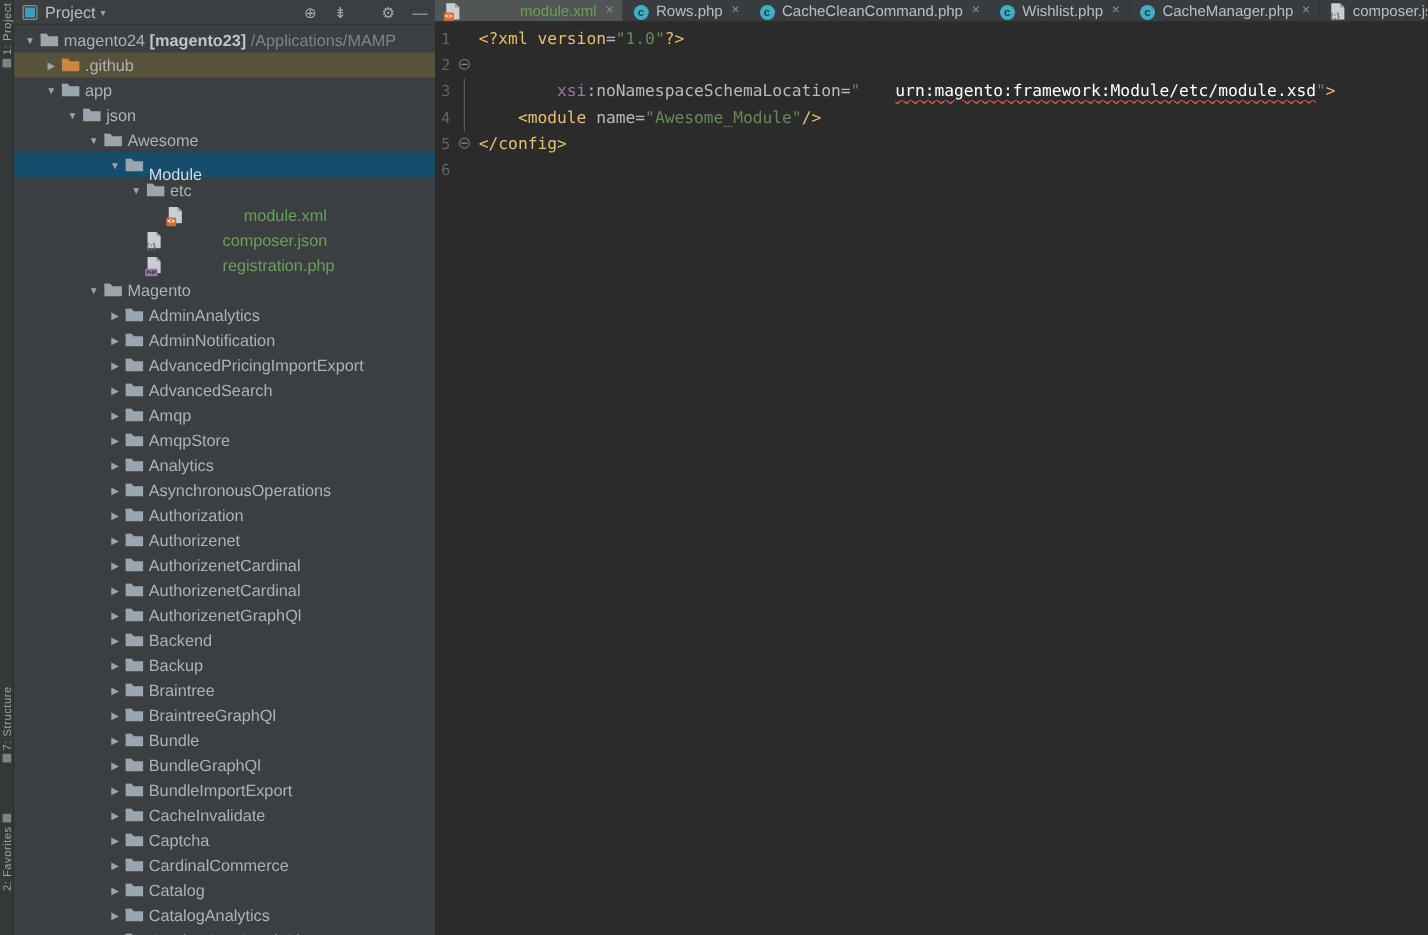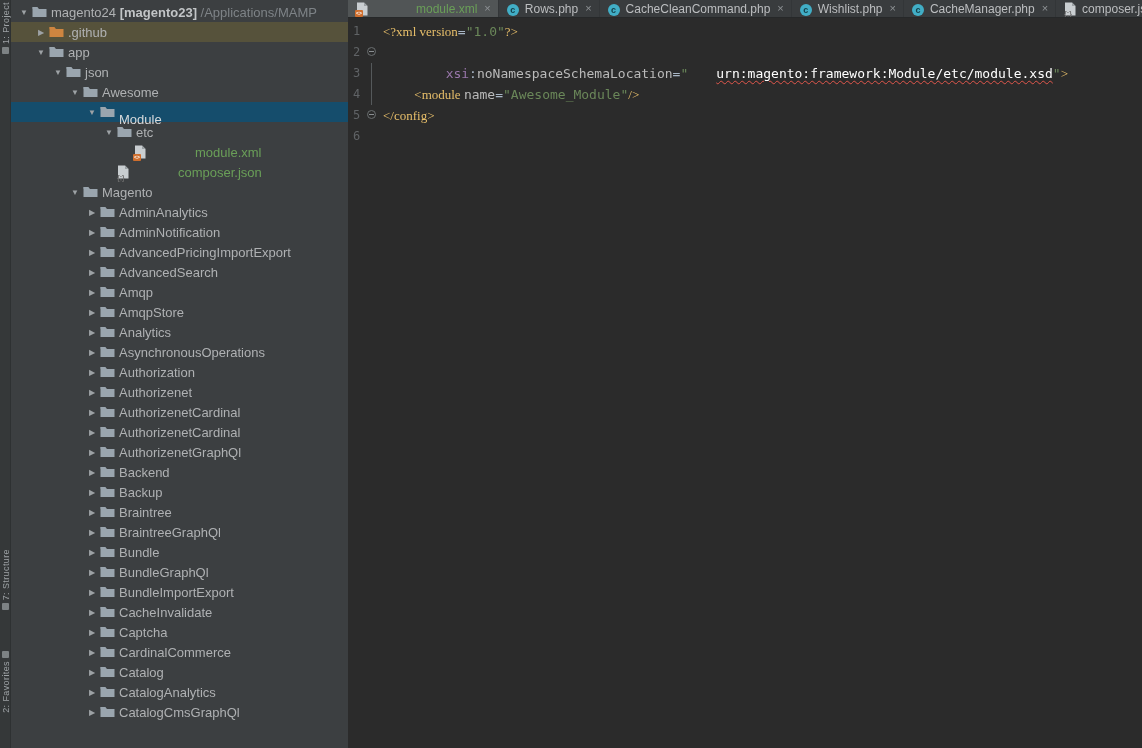--- a/index.html
+++ b/index.html
@@ -61,21 +61,21 @@
   .editor { flex:1; display:flex; flex-direction:column; padding-top:3px;
     font-family:"DejaVu Sans Mono", monospace; font-size:13px; overflow:hidden; }
   .code-line { display:flex; height:21px; line-height:21px; }
   .ln { width:18px; flex:0 0 18px; text-align:left; padding-left:5px; color:#606366; font-size:12px; }
   .fold { width:13px; flex:0 0 13px; position:relative; }
   .fold.mid::before { content:""; position:absolute; left:5px; top:0; bottom:0; width:1px; background:#55595b; }
   .fold .fm { position:absolute; left:1px; top:5px; width:9px; height:9px; border:1px solid #6a6e70;
     border-radius:50%; background:#2b2b2b; }
   .fold .fm::after { content:""; position:absolute; left:1px; top:3px; width:5px; height:1px; background:#8a8f92; }
   .code { white-space:pre; padding-left:4px; }
-  .tok-tag { color:#e8bf6a;font-family:Liberation Serif, serif; } .tok-attr { color:#bababa; } .tok-ns { color:#9876aa; }
+  .tok-tag { color:#e8bf6a; } .tok-attr { color:#bababa; } .tok-ns { color:#9876aa; }
   .tok-eq { color:#a9b7c6; } .tok-str { color:#6a8759; } .tok-txt { color:#a9b7c6; }
   .tok-err { color:#ffffff; text-decoration:underline wavy #e0564b 1px; text-underline-offset:2px;margin-left:28px; }
 </style>
 </head>
 <body>
 
 <div class="app">
 
   <div class="stripe">
     <div class="vgroup vg-top">
@@ -86,20 +86,27 @@
       <span class="vlabel">7: Structure</span>
       <span class="vicon"></span>
     </div>
     <div class="vgroup vg-favorites">
       <span class="vicon"></span>
       <span class="vlabel">2: Favorites</span>
     </div>
   </div>
 
   <div class="panel">
+    <div class="panel-header">
+      <span class="pw-icon"></span>
+      <span class="panel-title">Project</span>
+      <span class="panel-chevron">▾</span>
+      <span class="ph-spacer"></span>
+      <span id="header-icons"><span class="ph-icon">⊕</span><span class="ph-icon">⇟</span><span class="ph-sep"></span><span class="ph-icon">⚙</span><span class="ph-icon">—</span></span>
+    </div>
     <div class="tree" id="tree">
         <div class="row" style="padding-left: 5px;">
           <span class="arrow">▼</span>
           <span class="icon">
             <svg width="15" height="13" viewBox="0 0 15 13">
     <path fill="#9aa5ae" d="M0.5 2 h4.7 l1.6 2 h7.7 v8 H0.5 z"></path>
     <path fill="#9aa5ae" opacity="0.75" d="M0.5 2 h4.7 l1.6 2 H0.5 z"></path>
             </svg>
           </span>
           <span class="lbl"><span class="n">magento24 </span><span class="b">[magento23]</span><span class="p"> /Applications/MAMP</span></span>
@@ -178,20 +185,31 @@
         <div class="row" style="padding-left: 90px;">
           <span class="arrow"></span>
           <span class="icon">
             <svg width="12" height="14" viewBox="0 0 12 14">
     <path d="M1 0.5 h7 l3.5 3.5 v9.5 H1 z" fill="#c9ced1"></path>
     <path d="M8 0.5 l3.5 3.5 H8 z" fill="#9aa0a3"></path>
             </svg>
             <span class="badge b-json">{;}</span>
           </span>
           <span class="lbl green">composer.json</span>
+        </div>
+        <div class="row" style="padding-left: 90px;">
+          <span class="arrow"></span>
+          <span class="icon">
+            <svg width="12" height="14" viewBox="0 0 12 14">
+    <path d="M1 0.5 h7 l3.5 3.5 v9.5 H1 z" fill="#c9ced1"></path>
+    <path d="M8 0.5 l3.5 3.5 H8 z" fill="#9aa0a3"></path>
+            </svg>
+            <span class="badge b-php">PHP</span>
+          </span>
+          <span class="lbl green">registration.php</span>
         </div>
         <div class="row" style="padding-left: 56px;">
           <span class="arrow">▼</span>
           <span class="icon">
             <svg width="15" height="13" viewBox="0 0 15 13">
     <path fill="#9aa5ae" d="M0.5 2 h4.7 l1.6 2 h7.7 v8 H0.5 z"></path>
     <path fill="#9aa5ae" opacity="0.75" d="M0.5 2 h4.7 l1.6 2 H0.5 z"></path>
             </svg>
           </span>
           <span class="lbl">Magento</span>

